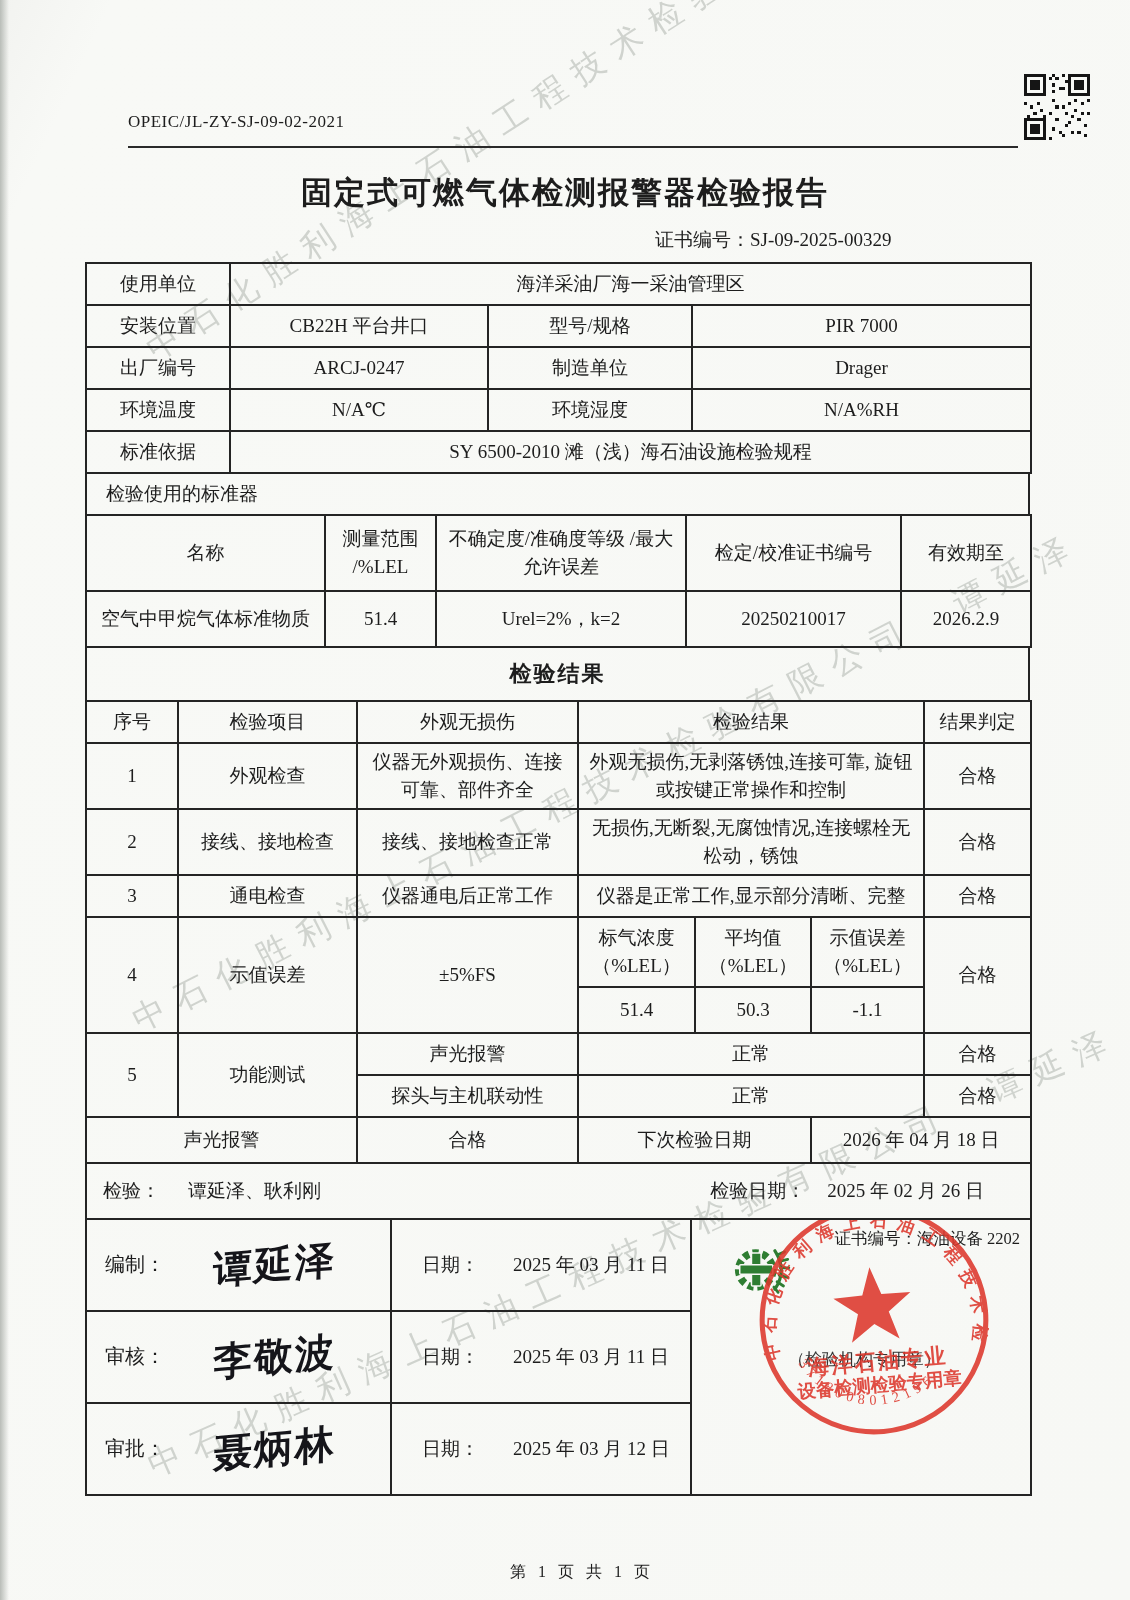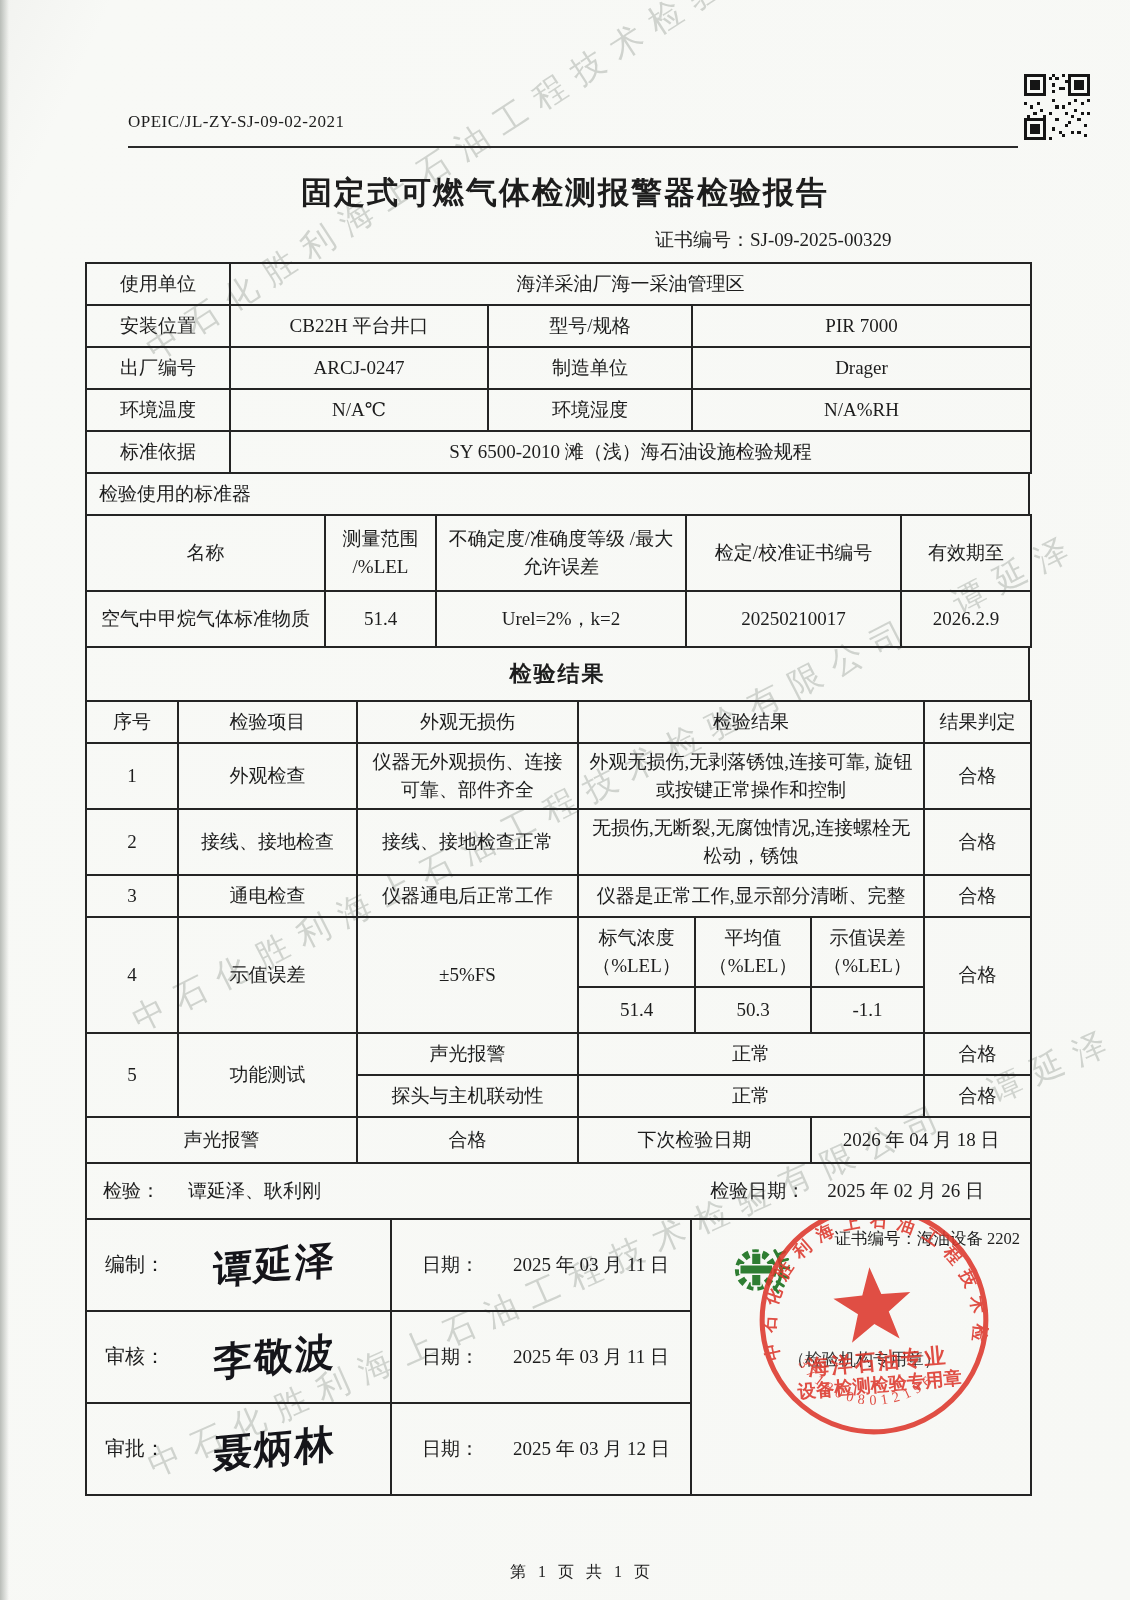--- a/index.html
+++ b/index.html
@@ -27,21 +27,21 @@
   .cert-line{position:absolute;left:655px;top:227px;font-size:19px;z-index:2;}
   
   .tables{position:absolute;left:85px;top:262px;width:945px;z-index:2;}
   table.t{border-collapse:collapse;table-layout:fixed;width:945px;margin-top:-2px;}
   table.t:first-child{margin-top:0;}
   .t td,.t th{border:2px solid #242424;font-weight:normal;text-align:center;
     vertical-align:middle;font-size:19px;line-height:1.45;padding:2px 6px;
     overflow:hidden;background:transparent;}
   .band{border:2px solid #242424;margin-top:-2px;height:44px;display:flex;
     align-items:center;font-size:19px;box-sizing:border-box;}
-  .band.left{padding-left:12px;justify-content:flex-start;}
+  .band.left{padding-left:19px;justify-content:flex-start;}
   .band.center{justify-content:center;font-weight:bold;font-size:22px;height:56px;letter-spacing:2px;}
   .row-flex{display:flex;justify-content:space-between;align-items:flex-start;width:100%;}
   .row-flex .lft{padding-left:10px;}
   .row-flex .lft .names{margin-left:28px;}
   .row-flex .rgt{padding-right:40px;}
   .row-flex .rgt .dval{margin-left:22px;}
   
   .sig-cell{text-align:left !important;}
   .sig-wrap{display:flex;align-items:center;}
   .app-label{padding-left:12px;font-size:20px;flex:0 0 auto;}

